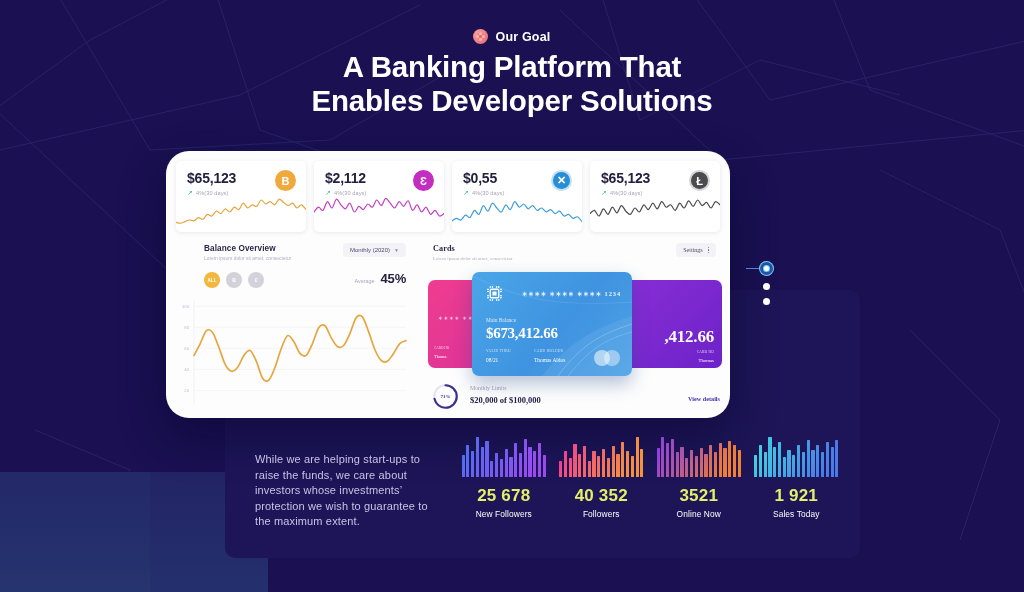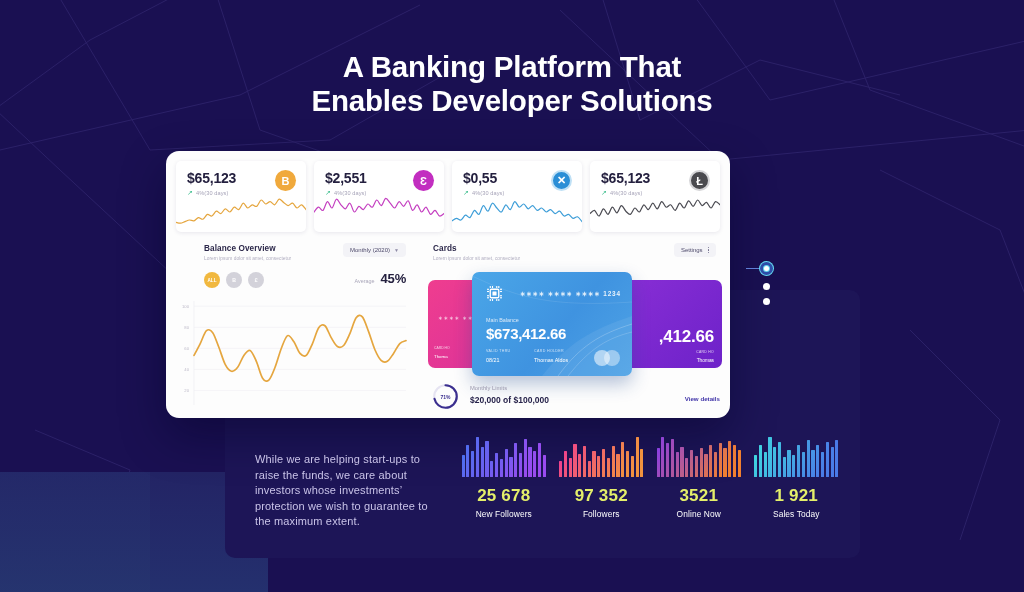--- a/index.html
+++ b/index.html
@@ -78,21 +78,21 @@
     background: #1d1557;
     border-radius: 10px;
   }
 
   
   #dashboard {
     position: absolute;
     left: 166px; top: 151px;
     width: 564px; height: 267px;
     background: #fdfdfd;
-    border-radius: 13px;
+    border-radius: 23px;
     overflow: hidden;
     box-shadow: 0 18px 45px rgba(5,0,40,.45);
   }
 
   
   #coin-row {
     position: absolute;
     left: 0; top: 0;
     width: 564px; height: 81px;
     display: flex;
@@ -122,21 +122,21 @@
     position: absolute; right: 10px; top: 9px;
     width: 21px; height: 21px; border-radius: 50%;
     display: flex; align-items: center; justify-content: center;
     font-size: 11px; font-weight: bold; color: #fff;
   }
   .coin-card .cc-spark { position: absolute; left: 0; bottom: 0; width: 100%; height: 40px; }
 
   
   #panels { position: absolute; left: 0; top: 84px; width: 564px; height: 183px; display: flex; }
   #panel-market { width: 252px; padding: 9px 0 0 38px; position: relative; }
-  #panel-cards  { width: 312px; padding: 9px 0 12px 15px; position: relative; }
+  #panel-cards  { width: 312px; padding: 9px 0 12px 15px; position: relative; font-family: Liberation Serif, serif; }
 
   .panel-title { font-size: 8.2px; font-weight: bold; color: #2b2749; letter-spacing: .1px; }
   .panel-sub { font-size: 4.8px; color: #b0adc0; margin-top: 3px; letter-spacing: .05px; }
 
   #market-select {
     position: absolute; right: 12px; top: 8px;
     background: #f3f3f7; border-radius: 4px;
     padding: 4px 7px;
     font-size: 6px; color: #4e4a6b;
     display: flex; align-items: center; gap: 4px;
@@ -277,20 +277,33 @@
       <path d="M560 10 L720 160 L1030 130"></path>
       <path d="M830 -10 L870 90 L1035 150"></path>
       <path d="M880 170 L1000 230 L1035 320"></path>
       <path d="M910 330 L1000 420 L960 540"></path>
       <path d="M35 430 L130 470 L100 570"></path>
     </g>
   </svg>
   <div id="bg-band-bottom"></div>
   <div id="bg-band-bottom2"></div>
 
+  <div id="goal-badge">
+    <span class="badge-dot">
+      <svg width="9" height="9" viewBox="0 0 10 10">
+        <circle cx="5" cy="5" r="4.4" fill="#ef7e84"></circle>
+        <circle cx="5" cy="1.9" r="1.7" fill="#f7b6b2"></circle>
+        <circle cx="5" cy="8.1" r="1.7" fill="#f7b6b2"></circle>
+        <circle cx="1.9" cy="5" r="1.7" fill="#f7b6b2"></circle>
+        <circle cx="8.1" cy="5" r="1.7" fill="#f7b6b2"></circle>
+        <circle cx="5" cy="5" r="1.5" fill="#e4636f"></circle>
+      </svg>
+    </span>
+    <span class="goal-text">Our Goal</span>
+  </div>
 
   <h1 id="headline">
     <span class="l1">A Banking Platform That</span>
     <span class="l2">Enables Developer Solutions</span>
   </h1>
 
   <div id="dark-panel"></div>
 
   <div id="dashboard">
 
@@ -300,21 +313,21 @@
           <span class="cc-delta">
             <span class="arrow">↗</span>
             <span>4%(30 days)</span>
           </span>
           <span class="cc-badge" style="background: rgb(240, 169, 60); border: none; color: rgb(255, 255, 255);">B</span>
           <svg class="cc-spark" viewBox="0 0 130 40" preserveAspectRatio="none">
             <path d="M0.00 30.40 C0.75 30.53,2.99 31.33,4.48 31.20 C5.98 31.07,7.47 30.13,8.97 29.60 C10.46 29.07,11.95 28.13,13.45 28.00 C14.94 27.87,16.44 29.20,17.93 28.80 C19.43 28.40,20.92 25.87,22.41 25.60 C23.91 25.33,25.40 27.73,26.90 27.20 C28.39 26.67,29.89 22.93,31.38 22.40 C32.87 21.87,34.37 24.53,35.86 24.00 C37.36 23.47,38.85 19.60,40.34 19.20 C41.84 18.80,43.33 22.00,44.83 21.60 C46.32 21.20,47.82 17.07,49.31 16.80 C50.80 16.53,52.30 20.27,53.79 20.00 C55.29 19.73,56.78 15.60,58.28 15.20 C59.77 14.80,61.26 18.27,62.76 17.60 C64.25 16.93,65.75 11.47,67.24 11.20 C68.74 10.93,70.23 15.73,71.72 16.00 C73.22 16.27,74.71 13.07,76.21 12.80 C77.70 12.53,79.20 15.20,80.69 14.40 C82.18 13.60,83.68 8.40,85.17 8.00 C86.67 7.60,88.16 11.73,89.66 12.00 C91.15 12.27,92.64 9.47,94.14 9.60 C95.63 9.73,97.13 13.20,98.62 12.80 C100.11 12.40,101.61 7.60,103.10 7.20 C104.60 6.80,106.09 9.33,107.59 10.40 C109.08 11.47,110.57 13.47,112.07 13.60 C113.56 13.73,115.06 10.80,116.55 11.20 C118.05 11.60,119.54 15.73,121.03 16.00 C122.53 16.27,124.02 12.53,125.52 12.80 C127.01 13.07,129.25 16.80,130.00 17.60" fill="none" stroke="#e5a63f" stroke-width="1.2" stroke-linejoin="round" stroke-linecap="round"></path>
           </svg>
         </div>
         <div class="coin-card">
-          <span class="cc-price">$2,551</span>
+          <span class="cc-price">$2,112</span>
           <span class="cc-delta">
             <span class="arrow">↗</span>
             <span>4%(30 days)</span>
           </span>
           <span class="cc-badge" style="background: rgb(194, 46, 192); border: none; color: rgb(255, 255, 255);">Ɛ</span>
           <svg class="cc-spark" viewBox="0 0 130 40" preserveAspectRatio="none">
             <path d="M0.00 20.00 C0.75 19.20,2.99 15.47,4.48 15.20 C5.98 14.93,7.47 19.33,8.97 18.40 C10.46 17.47,11.95 10.00,13.45 9.60 C14.94 9.20,16.44 16.40,17.93 16.00 C19.43 15.60,20.92 7.73,22.41 7.20 C23.91 6.67,25.40 11.20,26.90 12.80 C28.39 14.40,29.89 17.07,31.38 16.80 C32.87 16.53,34.37 10.67,35.86 11.20 C37.36 11.73,38.85 19.47,40.34 20.00 C41.84 20.53,43.33 14.80,44.83 14.40 C46.32 14.00,47.82 18.00,49.31 17.60 C50.80 17.20,52.30 12.40,53.79 12.00 C55.29 11.60,56.78 15.87,58.28 15.20 C59.77 14.53,61.26 8.27,62.76 8.00 C64.25 7.73,65.75 13.87,67.24 13.60 C68.74 13.33,70.23 6.80,71.72 6.40 C73.22 6.00,74.71 9.60,76.21 11.20 C77.70 12.80,79.20 16.27,80.69 16.00 C82.18 15.73,83.68 9.87,85.17 9.60 C86.67 9.33,88.16 14.53,89.66 14.40 C91.15 14.27,92.64 8.13,94.14 8.80 C95.63 9.47,97.13 17.73,98.62 18.40 C100.11 19.07,101.61 12.53,103.10 12.80 C104.60 13.07,106.09 19.60,107.59 20.00 C109.08 20.40,110.57 14.80,112.07 15.20 C113.56 15.60,115.06 21.87,116.55 22.40 C118.05 22.93,119.54 18.13,121.03 18.40 C122.53 18.67,124.02 23.47,125.52 24.00 C127.01 24.53,129.25 22.00,130.00 21.60" fill="none" stroke="#c43fc0" stroke-width="1.2" stroke-linejoin="round" stroke-linecap="round"></path>
           </svg>
         </div>
         <div class="coin-card">
@@ -512,21 +525,21 @@
           <i style="height: 28.2px; background: linear-gradient(rgb(241, 107, 101), rgb(241, 124, 85));"></i>
           <i style="height: 18.8px; background: linear-gradient(rgb(241, 112, 96), rgb(241, 129, 80));"></i>
           <i style="height: 30.6px; background: linear-gradient(rgb(241, 117, 91), rgb(242, 134, 75));"></i>
           <i style="height: 23.5px; background: linear-gradient(rgb(241, 122, 87), rgb(242, 139, 71));"></i>
           <i style="height: 35.3px; background: linear-gradient(rgb(241, 127, 82), rgb(242, 144, 66));"></i>
           <i style="height: 25.9px; background: linear-gradient(rgb(241, 132, 77), rgb(242, 147, 63));"></i>
           <i style="height: 21.2px; background: linear-gradient(rgb(242, 137, 72), rgb(242, 147, 63));"></i>
           <i style="height: 40px; background: linear-gradient(rgb(242, 142, 68), rgb(242, 147, 63));"></i>
           <i style="height: 28.2px; background: linear-gradient(rgb(242, 147, 63), rgb(242, 147, 63));"></i>
         </div>
-        <div class="num">97 352</div>
+        <div class="num">40 352</div>
         <div class="lbl">Followers</div>
       </div>
       <div class="stat">
         <div class="bars">
           <i style="height: 28.6px; background: linear-gradient(rgb(139, 63, 224), rgb(160, 76, 189));"></i>
           <i style="height: 40px; background: linear-gradient(rgb(145, 67, 214), rgb(166, 80, 178));"></i>
           <i style="height: 34.3px; background: linear-gradient(rgb(151, 71, 203), rgb(172, 84, 168));"></i>
           <i style="height: 38.1px; background: linear-gradient(rgb(157, 74, 193), rgb(178, 87, 157));"></i>
           <i style="height: 24.8px; background: linear-gradient(rgb(163, 78, 182), rgb(184, 91, 147));"></i>
           <i style="height: 30.5px; background: linear-gradient(rgb(169, 82, 172), rgb(190, 95, 137));"></i>

